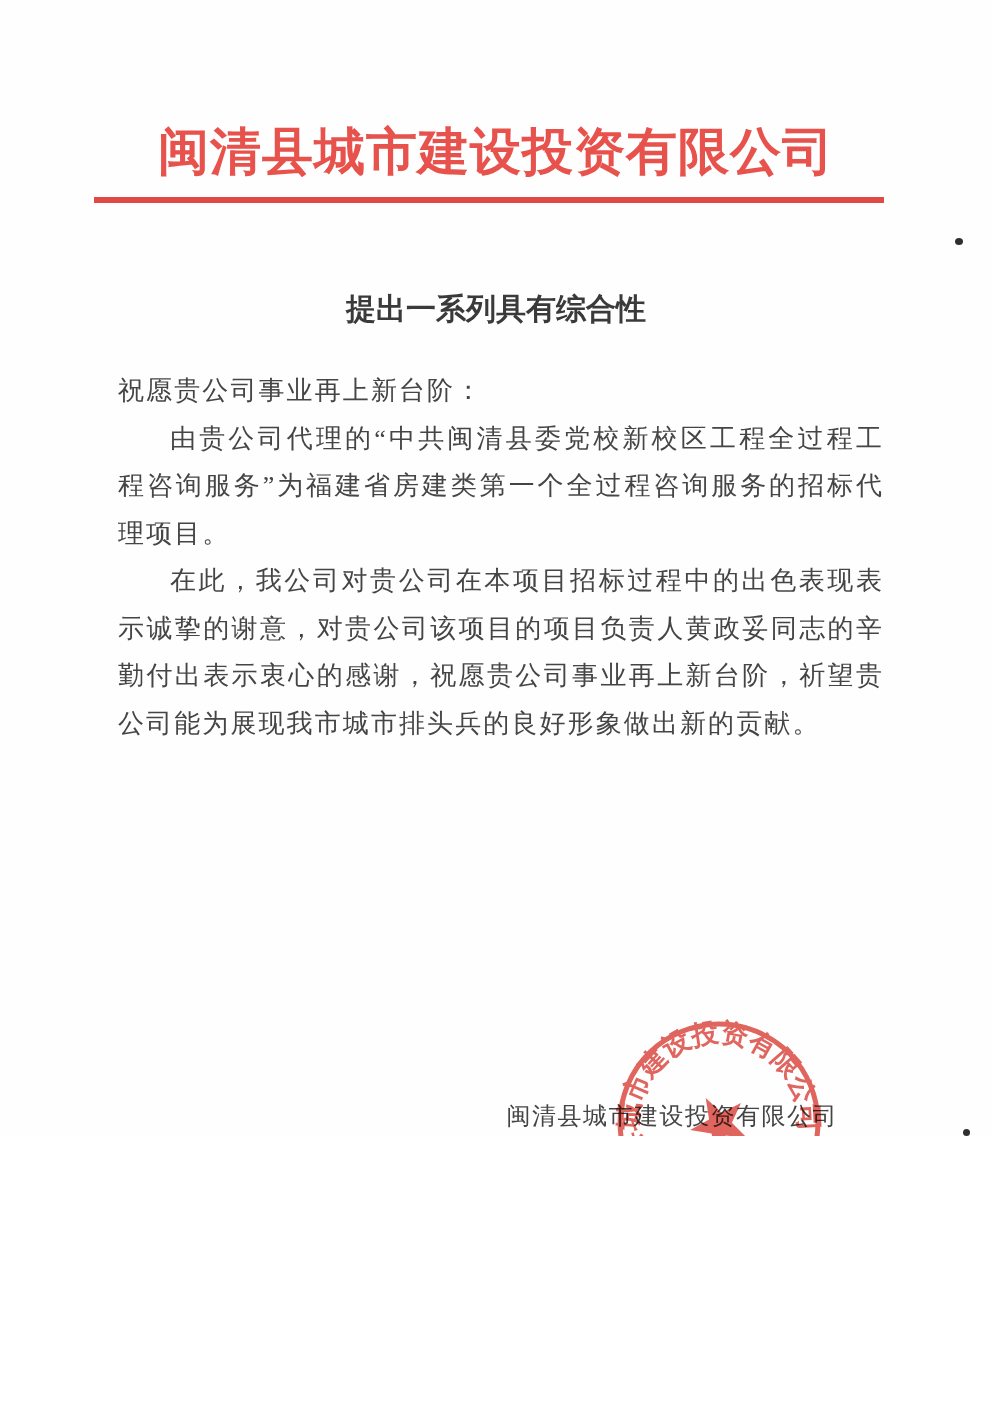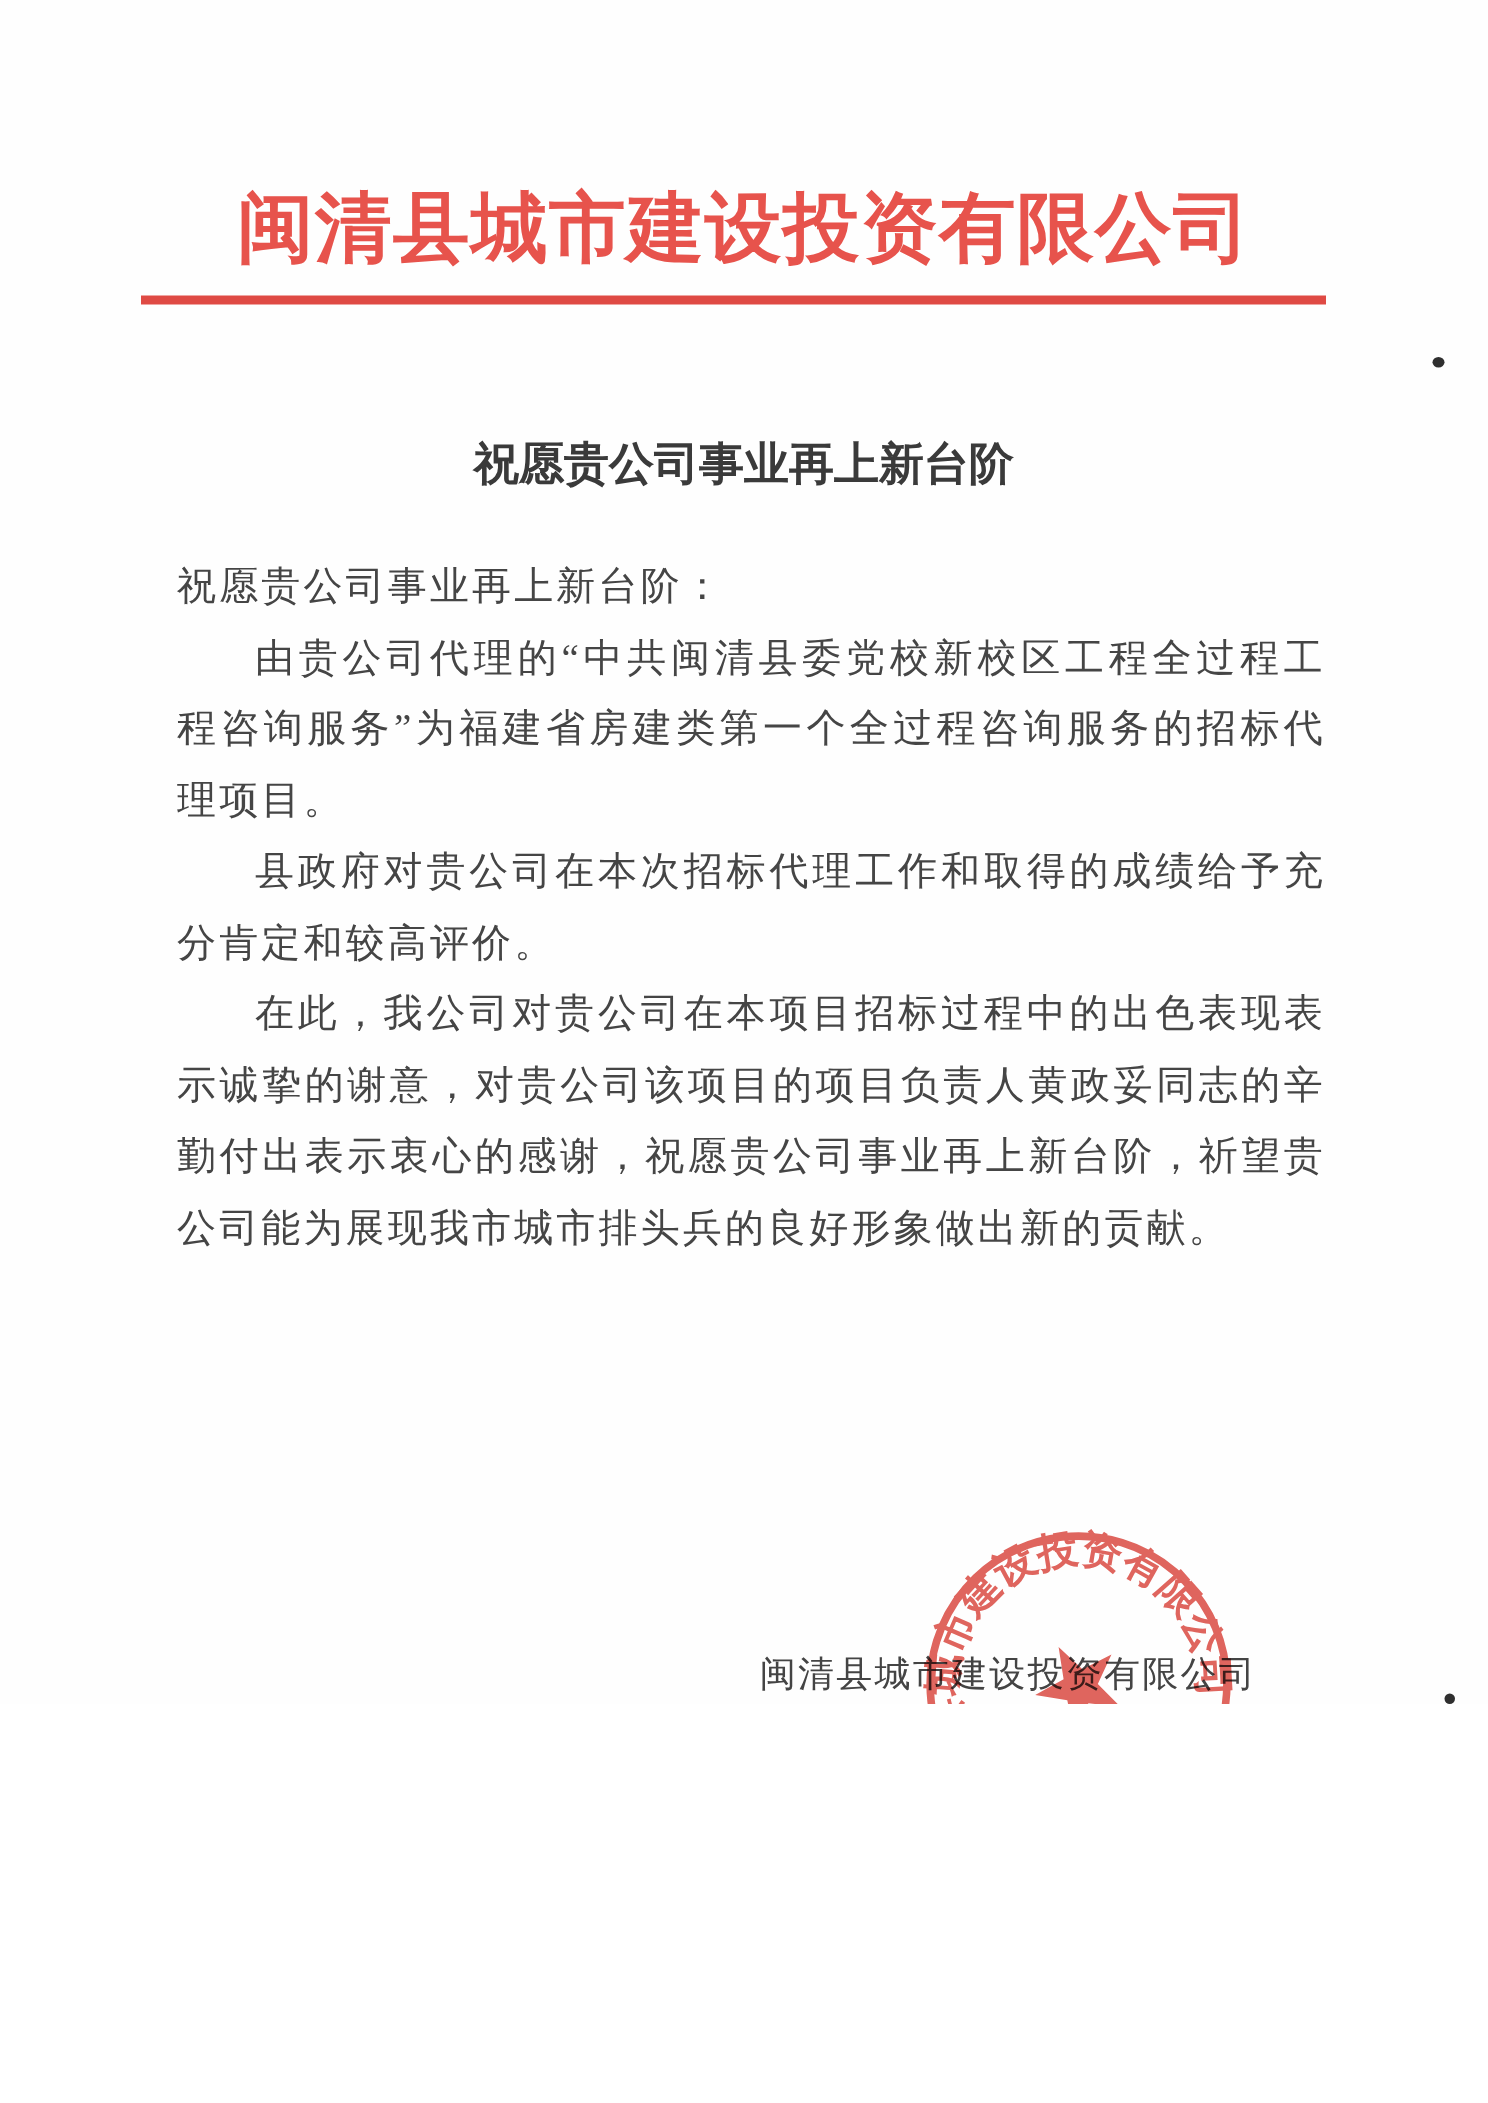--- a/index.html
+++ b/index.html
@@ -99,26 +99,25 @@
   .dot2 { left: 963px; top: 1129px; width: 7px; height: 7px; }
 </style>
 </head>
 <body>
 
 <div class="page">
 
   <h1 class="letterhead-name">闽清县城市建设投资有限公司</h1>
   <div class="letterhead-rule"></div>
 
-  <h2 class="letter-title">祝愿贵公司事业再上新台阶</h2>
+  <h2 class="letter-title">提出一系列具有综合性</h2>
 
   <main class="letter-body">
     <p>祝愿贵公司事业再上新台阶：</p>
     <p class="indent">由贵公司代理的“中共闽清县委党校新校区工程全过程工程咨询服务”为福建省房建类第一个全过程咨询服务的招标代理项目。</p>
-    <p class="indent">县政府对贵公司在本次招标代理工作和取得的成绩给予充分肯定和较高评价。</p>
     <p class="indent">在此，我公司对贵公司在本项目招标过程中的出色表现表示诚挚的谢意，对贵公司该项目的项目负责人黄政妥同志的辛勤付出表示衷心的感谢，祝愿贵公司事业再上新台阶，祈望贵公司能为展现我市城市排头兵的良好形象做出新的贡献。</p>
   </main>
 
   <div class="sig-company">闽清县城市建设投资有限公司</div>
   <div class="sig-date">2019 年 7 月 20 日</div>
 
   <svg class="seal" viewBox="0 0 220 220" xmlns="http://www.w3.org/2000/svg">
     <defs>
       <path id="ringPath" d="M 44.5 155.9 A 80 80 0 1 1 175.5 155.9" fill="none"></path>
       <path id="serialPath" d="M 64.1 164.1 A 66 66 0 0 0 155.9 164.1" fill="none"></path>

